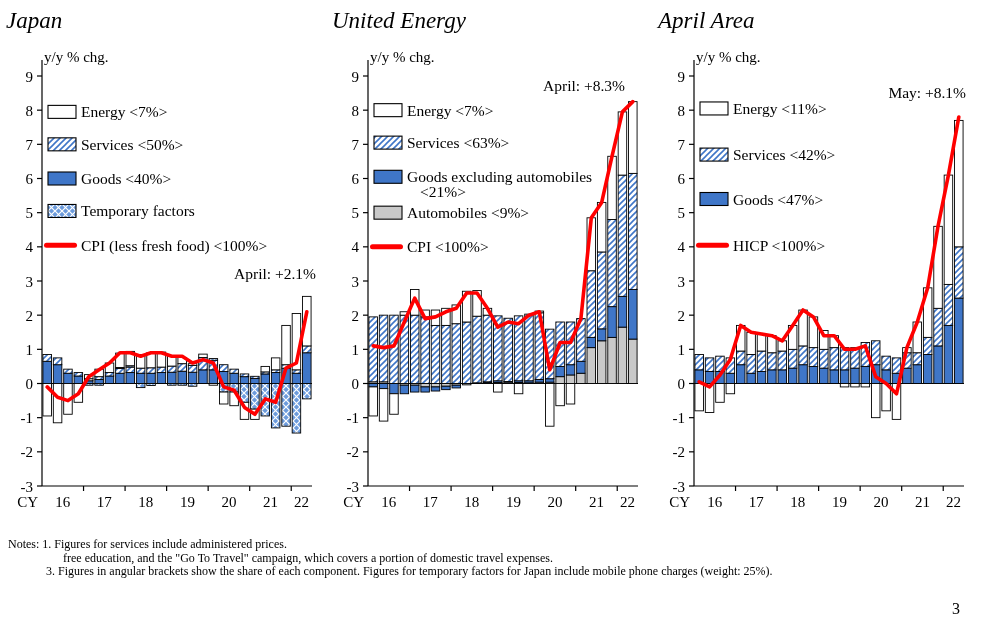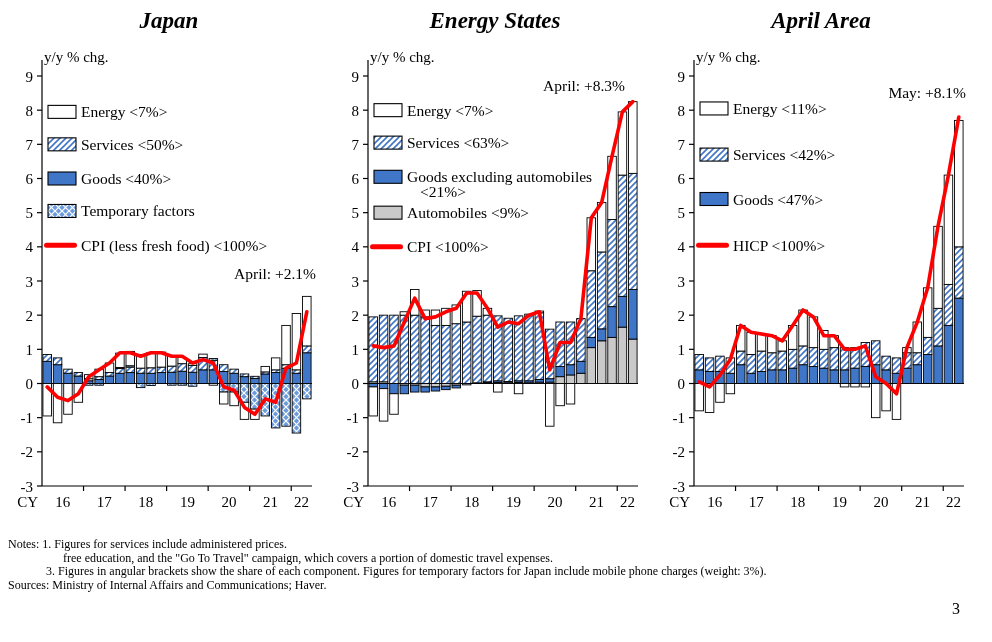--- a/index.html
+++ b/index.html
@@ -3,22 +3,22 @@
 <meta charset="utf-8">
 <style>
   html,body{margin:0;padding:0;}
   body{
     width:992px;height:642px;background:#ffffff;position:relative;
     font-family:"Liberation Serif", serif;color:#000;overflow:hidden;
   }
   .charts{display:flex;padding:2px 6px 0 6px;}
   .panel{width:326px;flex:0 0 326px;}
   .panel h2{
-    font-style:italic;font-weight:bold;font-size:23px;
-    text-align:center;margin:4px 0 0 0;height:30px;line-height:30px;
+    font-style:italic;font-weight:normal;font-size:23px;
+    margin:4px 0 0 0;height:30px;line-height:30px;
   }
   svg{display:block;}
   svg text{font-family:"Liberation Serif", serif;fill:#000;}
   .notes{margin:26px 0 0 8px;}
   .note-line{font-size:12px;line-height:13.6px;white-space:nowrap;}
   .indent0{margin-left:0;}
   .indent1{margin-left:38px;}
   .indent2{margin-left:55px;}
   .page-number{position:absolute;right:32px;top:600px;font-size:16px;}
 </style>
@@ -197,21 +197,21 @@
           <text x="75" y="180.45833333333334" text-anchor="start" font-size="15.5">Temporary factors</text>
           <rect x="38" y="206.625" width="33" height="5" rx="2.5" fill="#FF0000"></rect>
           <text x="75" y="214.625" text-anchor="start" font-size="15.5">CPI (less fresh food) &lt;100%&gt;</text>
         </g>
         <g>
           <text x="310" y="243.16666666666666" text-anchor="end" font-size="15.5">April:  +2.1%</text>
         </g>
       </svg>
   </div>
   <div class="panel">
-    <h2>Energy States</h2>
+    <h2>United Energy</h2>
     <svg id="chart-1" width="326" height="476" viewBox="0 0 326 476">
         <defs>
     <pattern id="hatch1" width="6" height="6" patternUnits="userSpaceOnUse">
       <rect width="6" height="6" fill="#ffffff"></rect>
       <path d="M-1,7 L7,-1 M-1,1 L1,-1 M5,7 L7,5" stroke="#3F76C8" stroke-width="1.6"></path>
     </pattern>
     <pattern id="cross1" width="7" height="7" patternUnits="userSpaceOnUse">
       <rect width="7" height="7" fill="#6C9BDC"></rect>
       <path d="M0,0 L7,7 M7,0 L0,7" stroke="#ffffff" stroke-width="1.2"></path>
     </pattern>
@@ -534,17 +534,16 @@
         <g>
           <text x="308" y="62.08333333333333" text-anchor="end" font-size="15.5">May:  +8.1%</text>
         </g>
       </svg>
   </div>
 </div>
 
 <div class="notes">
     <div class="note-line indent0">Notes: 1. Figures for services include administered prices.</div>
     <div class="note-line indent2">free education, and the "Go To Travel" campaign, which covers a portion of domestic travel expenses.</div>
-    <div class="note-line indent1">3. Figures in angular brackets show the share of each component. Figures for temporary factors for Japan include mobile phone charges (weight: 3%).</div>
-    <div class="note-line indent0">Sources: Ministry of Internal Affairs and Communications; Haver.</div>
+    <div class="note-line indent1">3. Figures in angular brackets show the share of each component. Figures for temporary factors for Japan include mobile phone charges (weight: 25%).</div>
   </div>
 
 <div class="page-number">3</div>
 
 </body></html>

